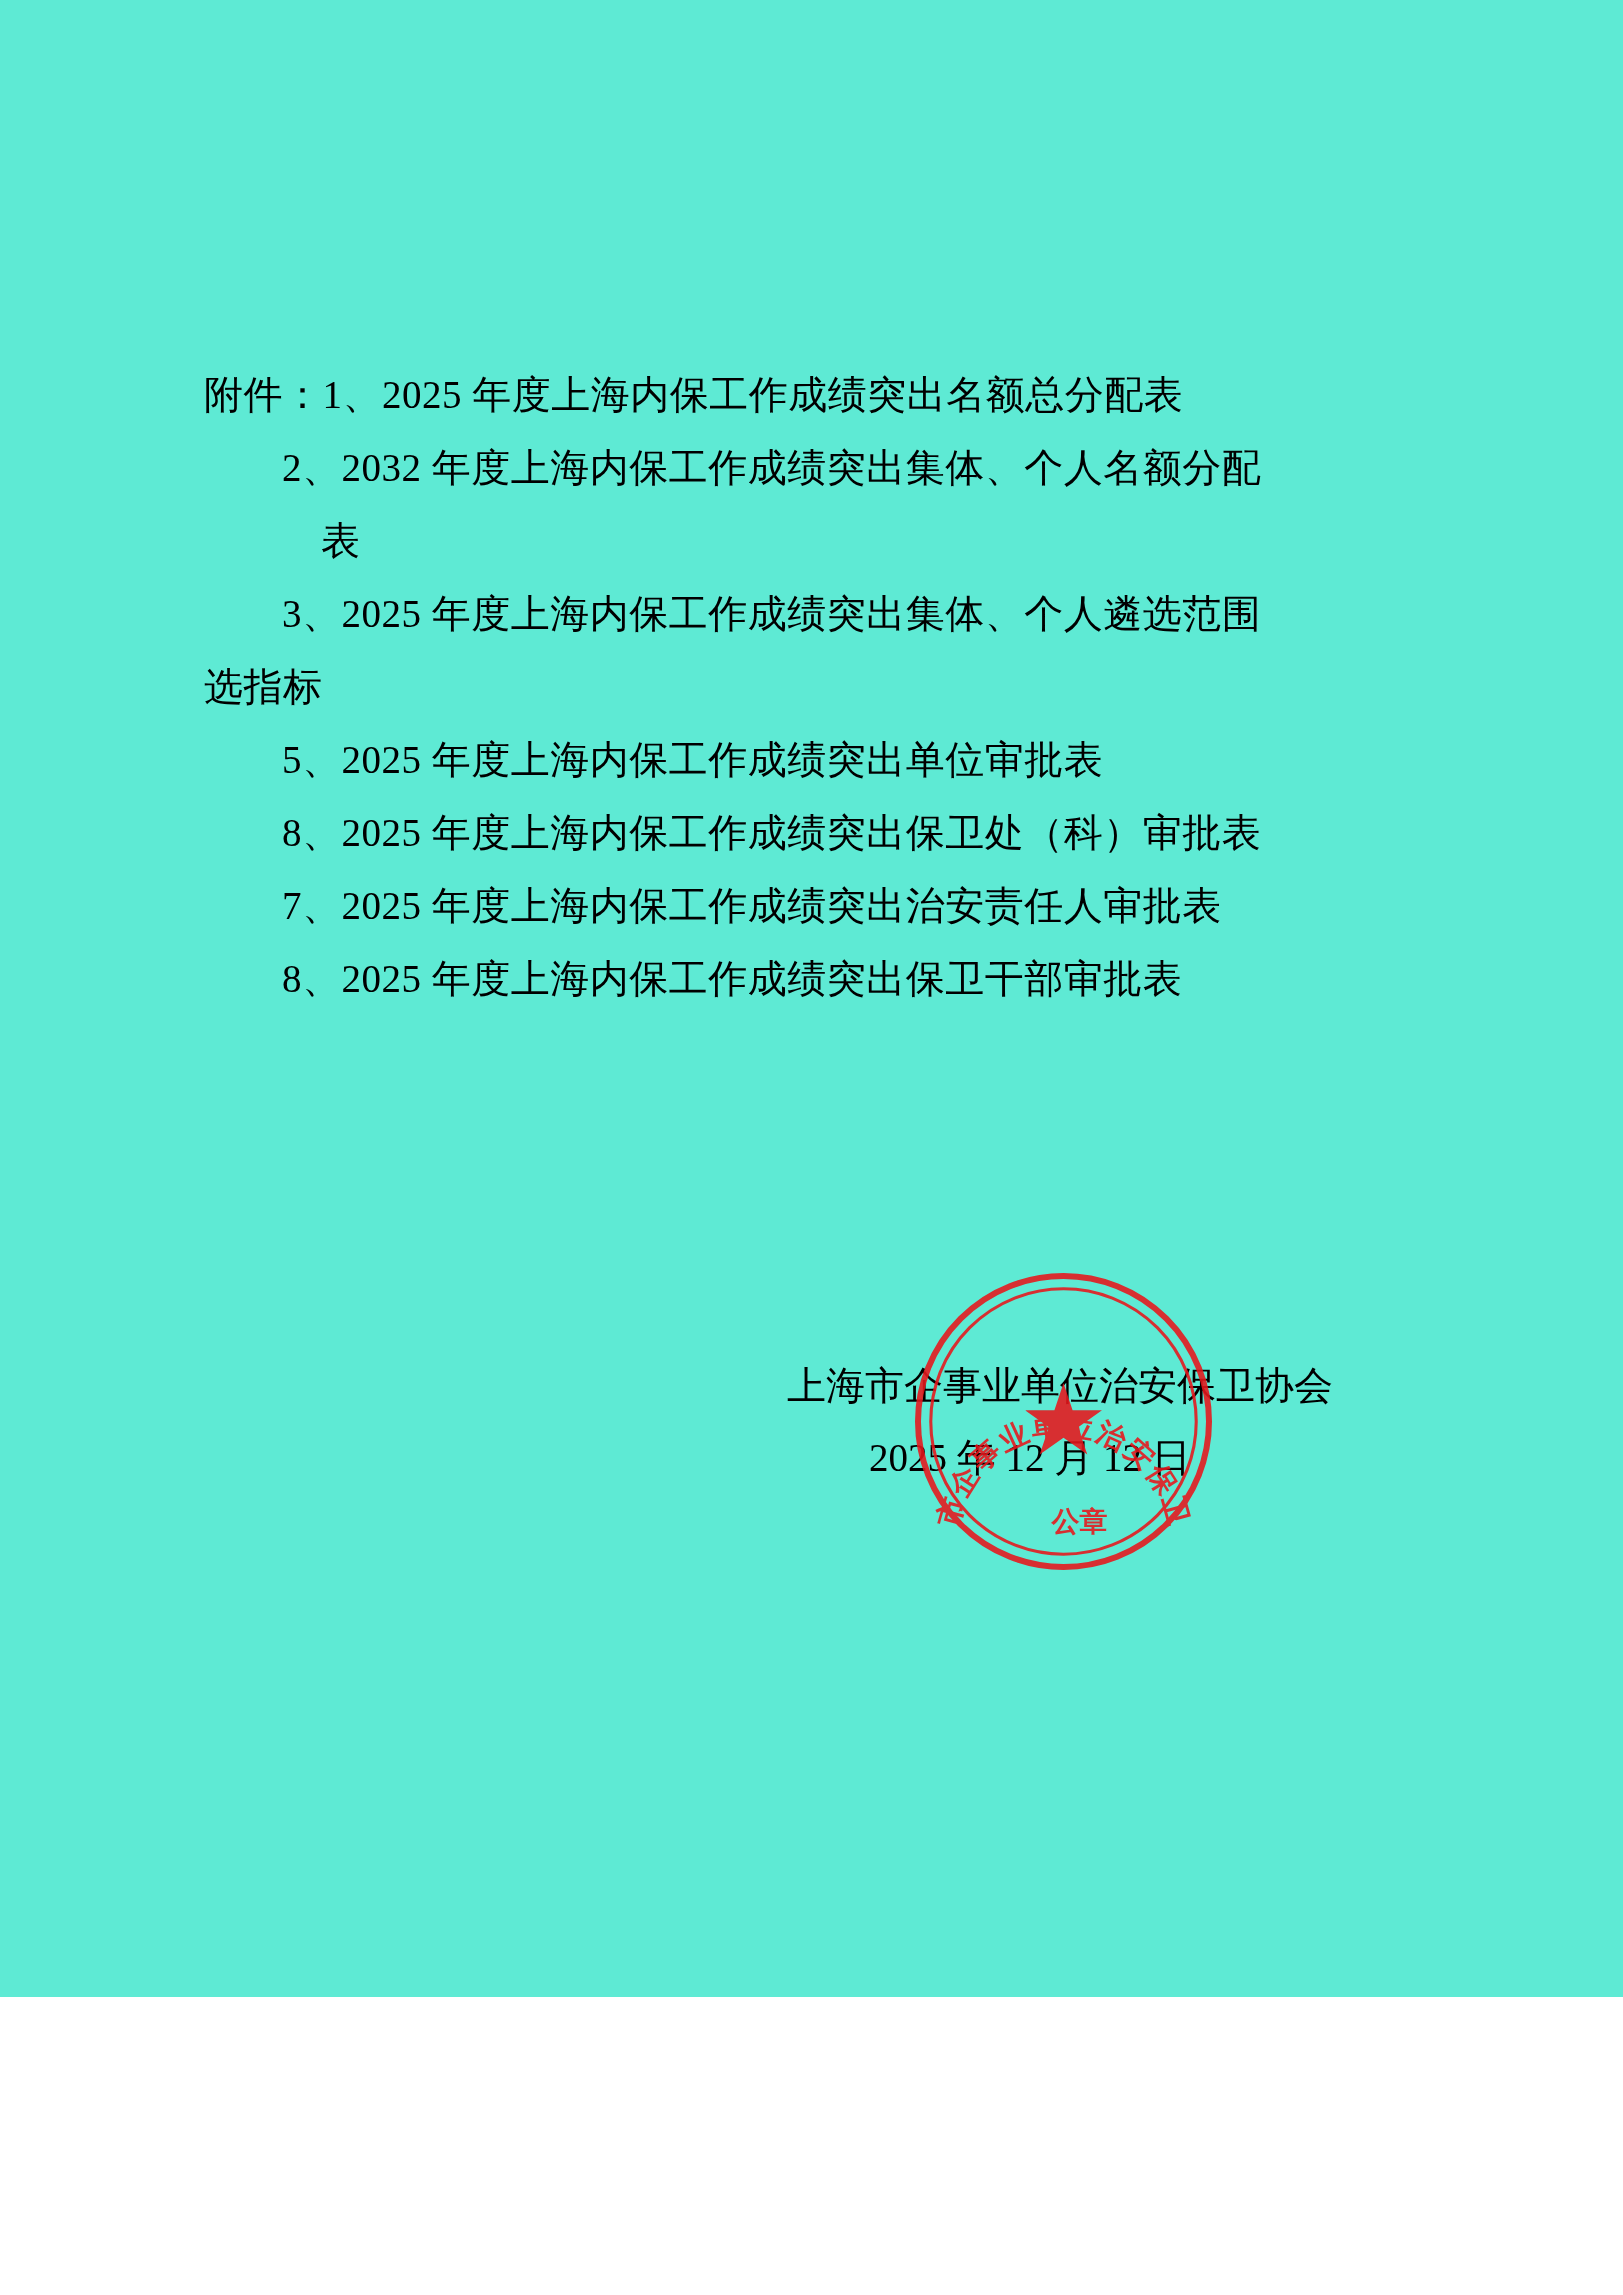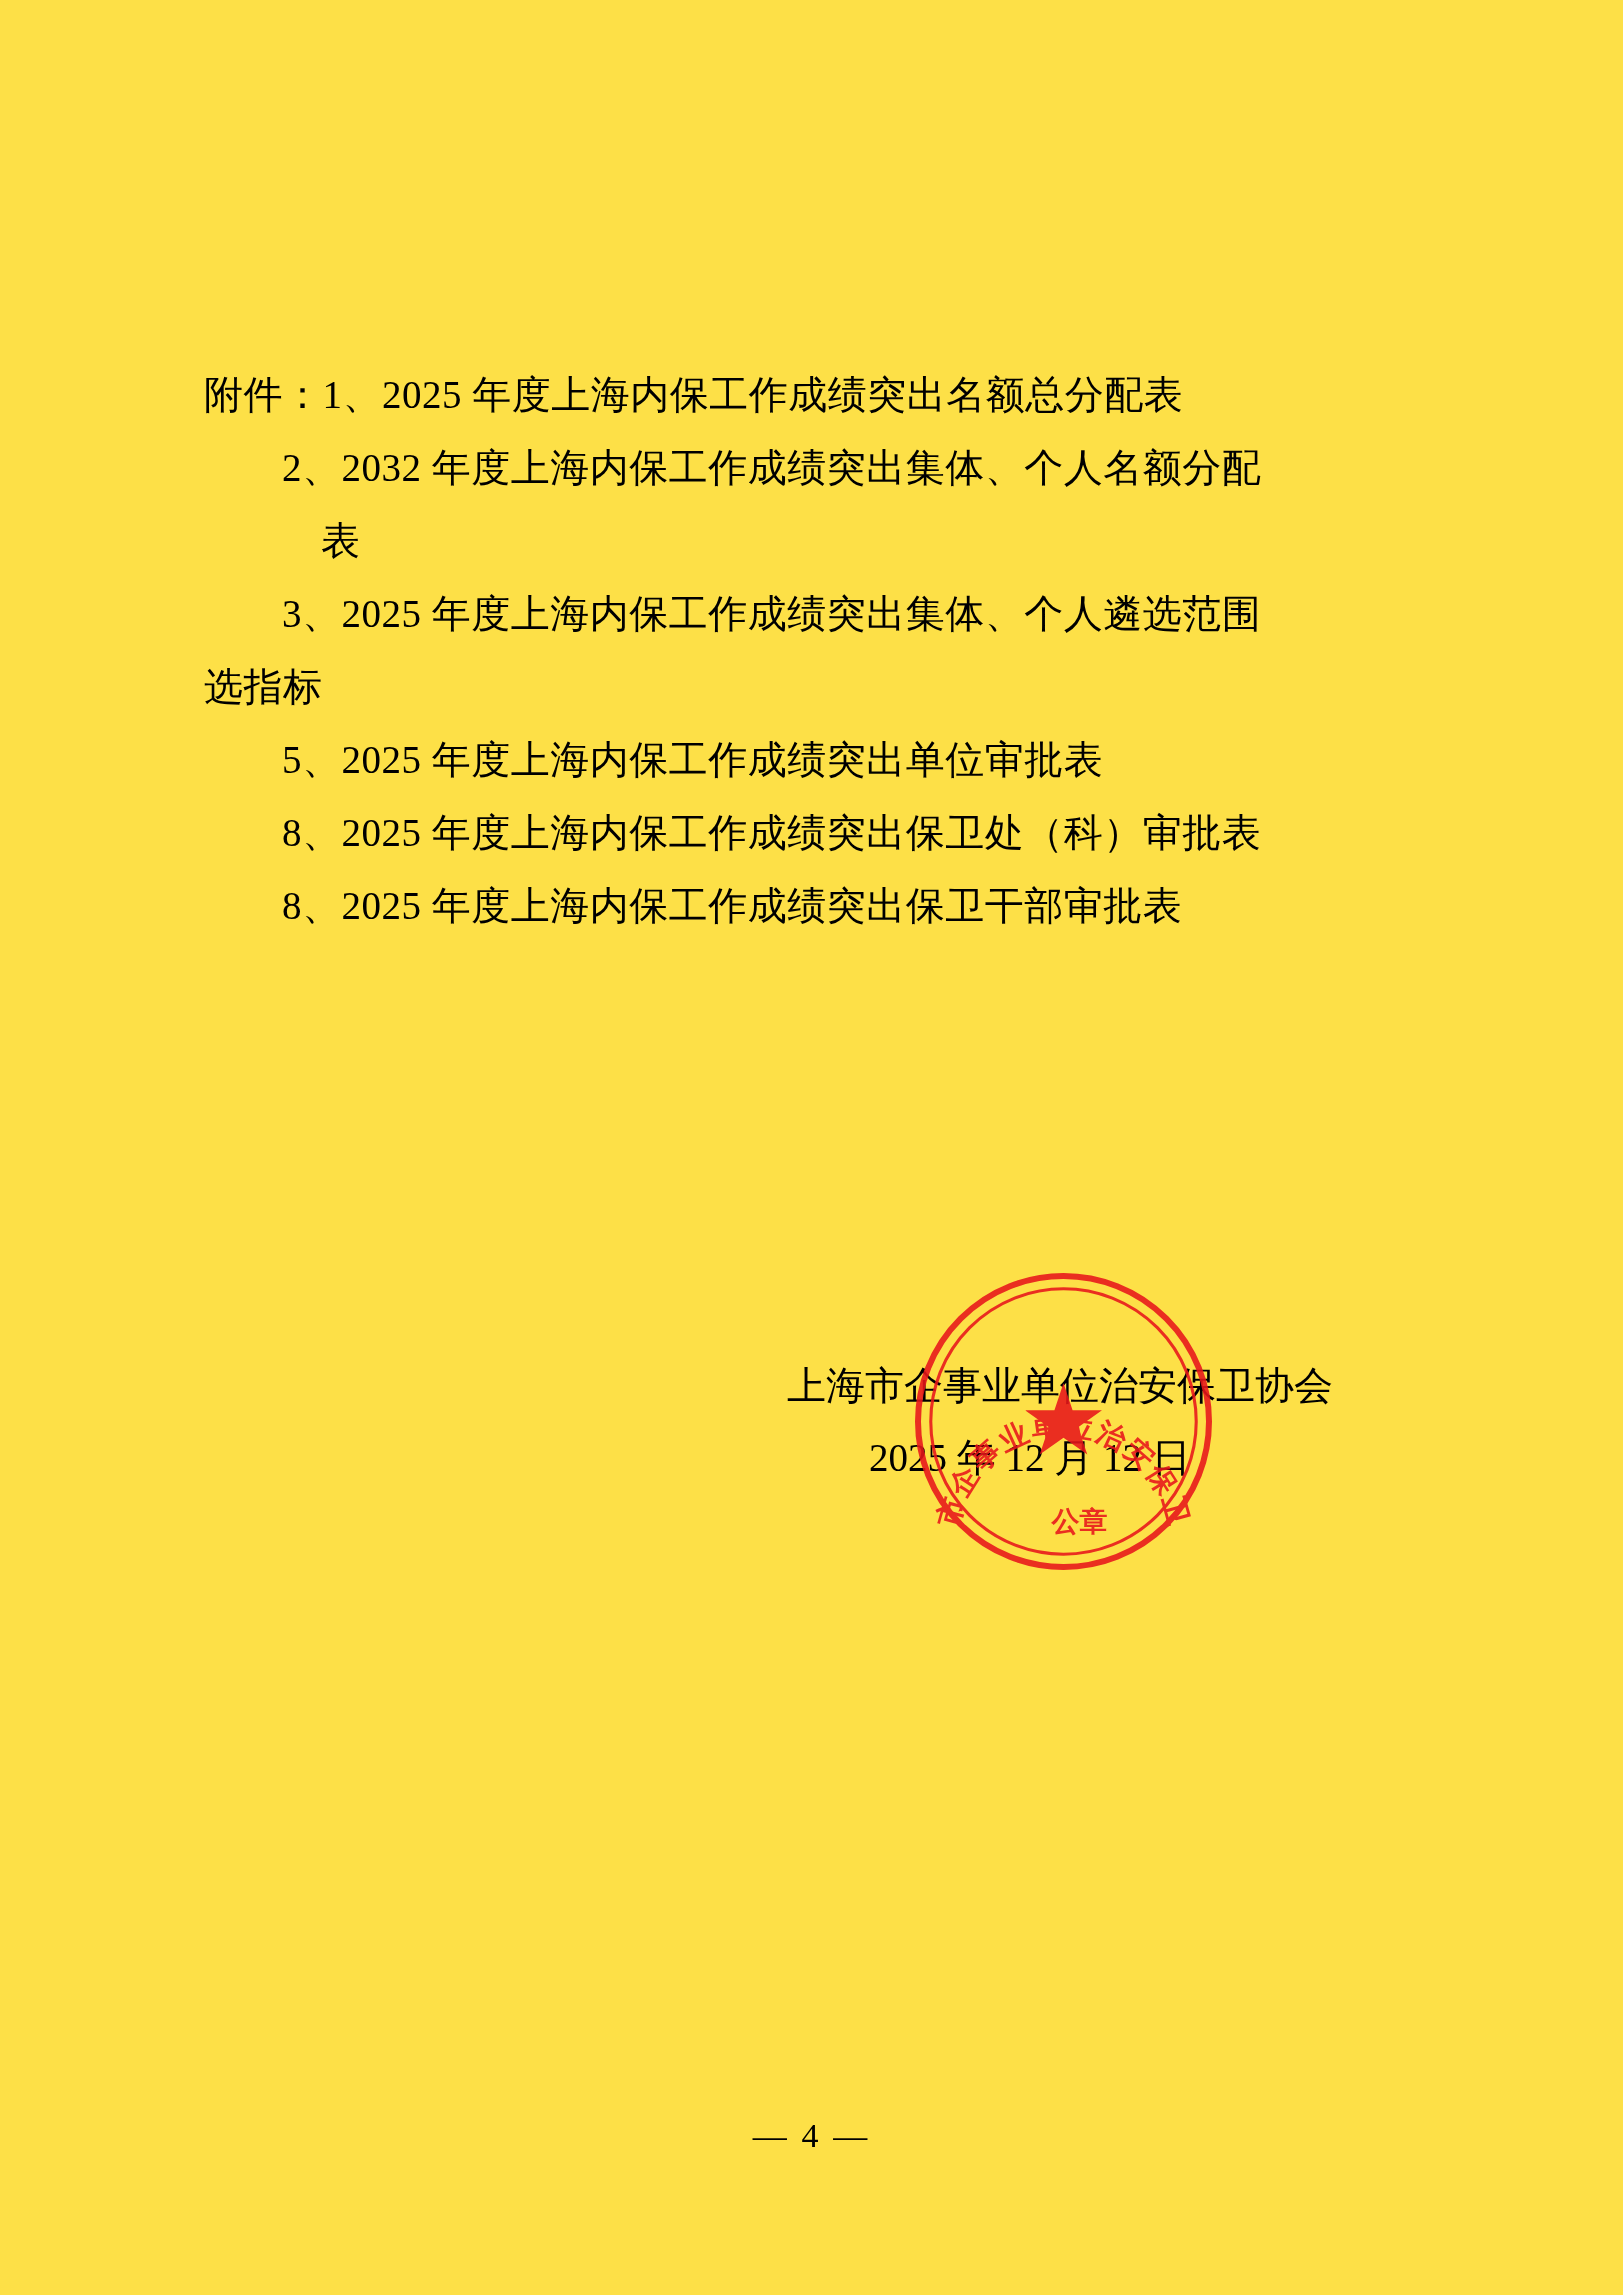--- a/index.html
+++ b/index.html
@@ -7,22 +7,22 @@
     padding: 0;
     background: #ffffff;
   }
   body {
     font-family: "Liberation Serif", "DejaVu Serif", serif;
     color: #000000;
   }
   .page {
     position: relative;
     width: 1623px;
-    height: 2295px;
-    background: #fde047;
+    height: 1997px;
+    background: #5eead4;
     overflow: hidden;
   }
   .content {
     position: absolute;
     left: 204px;
     top: 358px;
     width: 1217px;
   }
   .doc-line {
     font-size: 39px;
@@ -118,20 +118,21 @@
 
     <div class="doc-line indent-2">2、2032 年度上海内保工作成绩突出集体、个人名额分配</div>
     <div class="doc-line indent-3">表</div>
 
     <div class="doc-line indent-2">3、2025 年度上海内保工作成绩突出集体、个人遴选范围</div>
 
     <div class="doc-line">选指标</div>
 
     <div class="doc-line indent-2">5、2025 年度上海内保工作成绩突出单位审批表</div>
     <div class="doc-line indent-2">8、2025 年度上海内保工作成绩突出保卫处（科）审批表</div>
+    <div class="doc-line indent-2">7、2025 年度上海内保工作成绩突出治安责任人审批表</div>
     <div class="doc-line indent-2">8、2025 年度上海内保工作成绩突出保卫干部审批表</div>
 
   </div>
 
   <div class="sign-block">
     <div class="sign-line">上海市企事业单位治安保卫协会</div>
     <div class="sign-line sign-date">2025 年 12 月 12 日</div>
   </div>
 
   <div class="seal">

